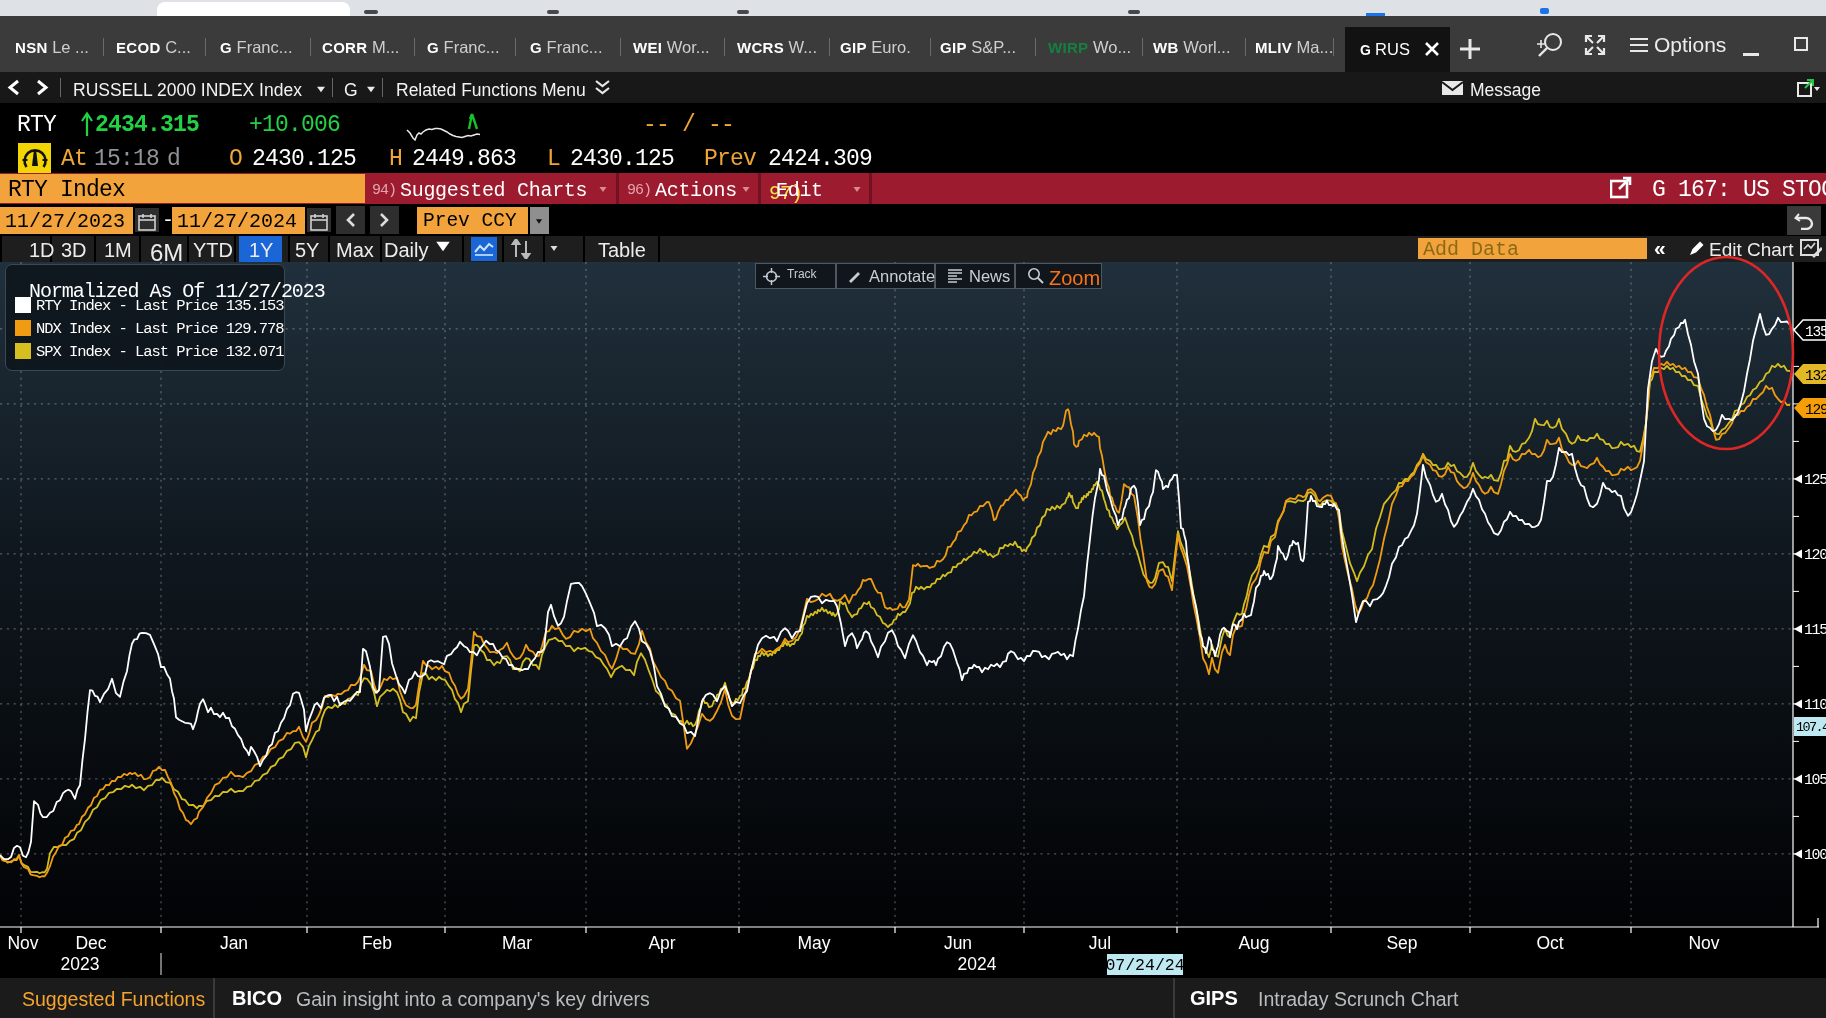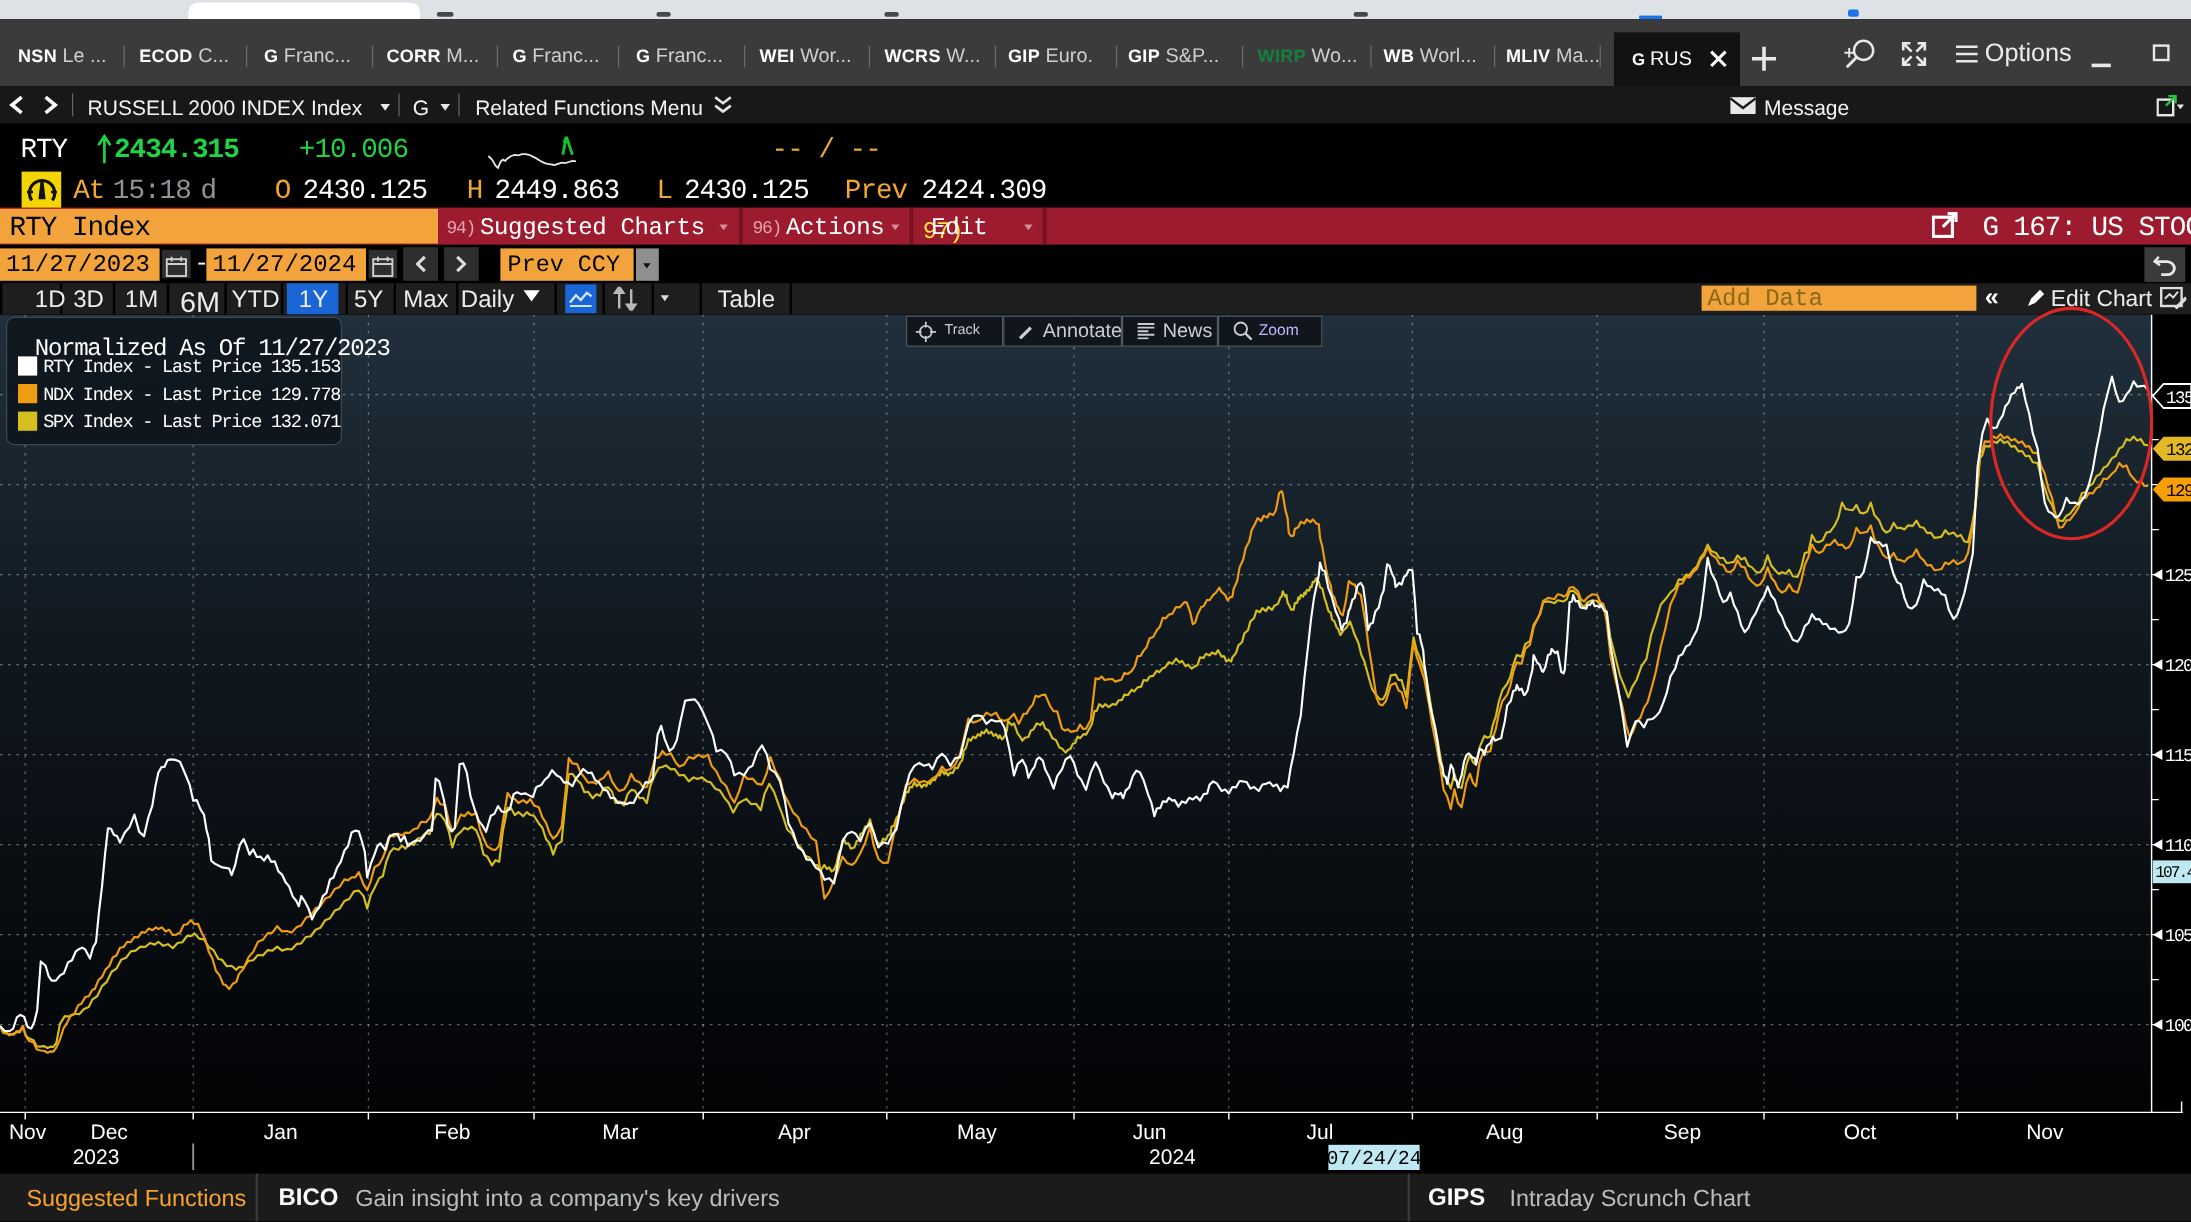--- a/index.html
+++ b/index.html
@@ -375,21 +375,21 @@
   </svg>
 <div class="abs" style="left:869px;top:267px;font-size:16.5px;color:#c9ced3">Annotate</div>
 <svg style="position:absolute;left:947px;top:268px" width="16" height="15" viewBox="0 0 16 15">
     <path d="M1 2 H15 M1 5 H15 M1 8 H10 M1 11 H15 M1 14 H10" stroke="#c7ccd1" stroke-width="1.6"></path>
   </svg>
 <div class="abs" style="left:969px;top:267px;font-size:16.5px;color:#c9ced3">News</div>
 <svg style="position:absolute;left:1027px;top:267px" width="17" height="17" viewBox="0 0 17 17">
     <circle cx="7" cy="7" r="5.2" fill="none" stroke="#c7ccd1" stroke-width="1.6"></circle>
     <line x1="11" y1="11" x2="16" y2="16" stroke="#c7ccd1" stroke-width="2"></line>
   </svg>
-<div class="abs" style="left:1049px;top:267px;font-size:13px;color:#c4b5fd">Zoom</div>
+<div class="abs" style="left:1049px;top:267px;font-size:20px;color:#f97316">Zoom</div>
 <svg style="position:absolute;left:1650px;top:252px" width="160" height="212" viewBox="0 0 160 212">
     <ellipse cx="76" cy="101" rx="67" ry="96" fill="none" stroke="#dd2726" stroke-width="2.6"></ellipse>
   </svg>
 <div class="abs" style="left:0;top:978px;width:1826px;height:40px;background:#1b1b1b"></div>
 <div class="abs" style="left:213px;top:978px;width:2px;height:40px;background:#3a3a3a"></div>
 <div class="abs" style="left:1173px;top:978px;width:2px;height:40px;background:#3a3a3a"></div>
 <div class="abs" style="left:22px;top:988px;font-size:19.5px;color:#f6a42d">Suggested Functions</div>
 <div class="abs" style="left:232px;top:987px;font-size:20px;font-weight:bold;color:#fff">BICO</div>
 <div class="abs" style="left:296px;top:988px;font-size:19.5px;color:#b9bdbf">Gain insight into a company's key drivers</div>
 <div class="abs" style="left:1190px;top:987px;font-size:20px;font-weight:bold;color:#fff">GIPS</div>

